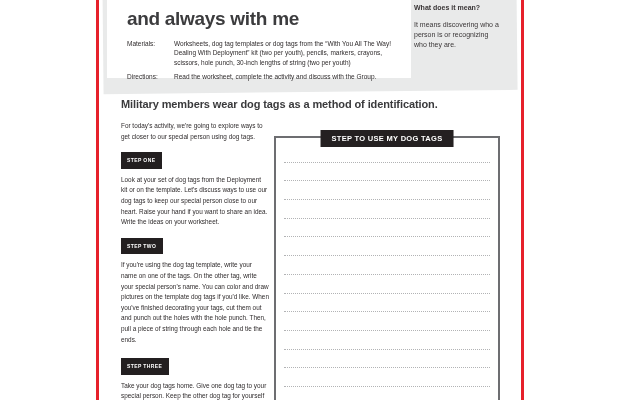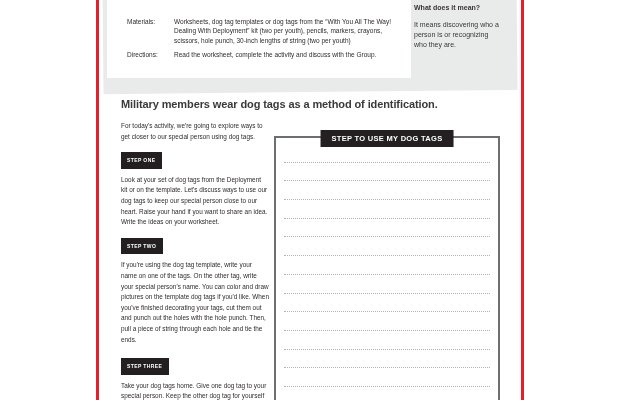--- a/index.html
+++ b/index.html
@@ -74,20 +74,21 @@
 </style>
 </head>
 <body>
 
 <div class="red-rule left"></div>
 <div class="red-rule right"></div>
 
 <div class="gray-band"></div>
 
 <div class="header-card">
+  <div class="card-title">and always with me</div>
   <div class="meta-row">
     <span class="meta-label">Materials:</span>
     <span class="meta-text">Worksheets, dog tag templates or dog tags from the “With You All The Way! Dealing With Deployment” kit (two per youth), pencils, markers, crayons, scissors, hole punch, 30-inch lengths of string (two per youth)</span>
   </div>
   <div class="meta-row second">
     <span class="meta-label">Directions:</span>
     <span class="meta-text">Read the worksheet, complete the activity and discuss with the Group.</span>
   </div>
 </div>
 

